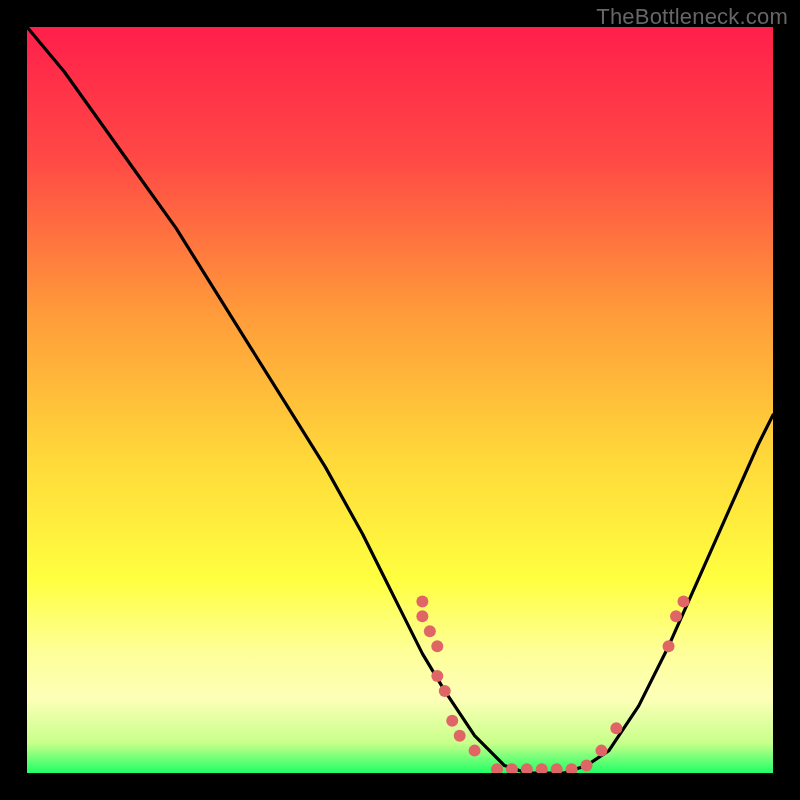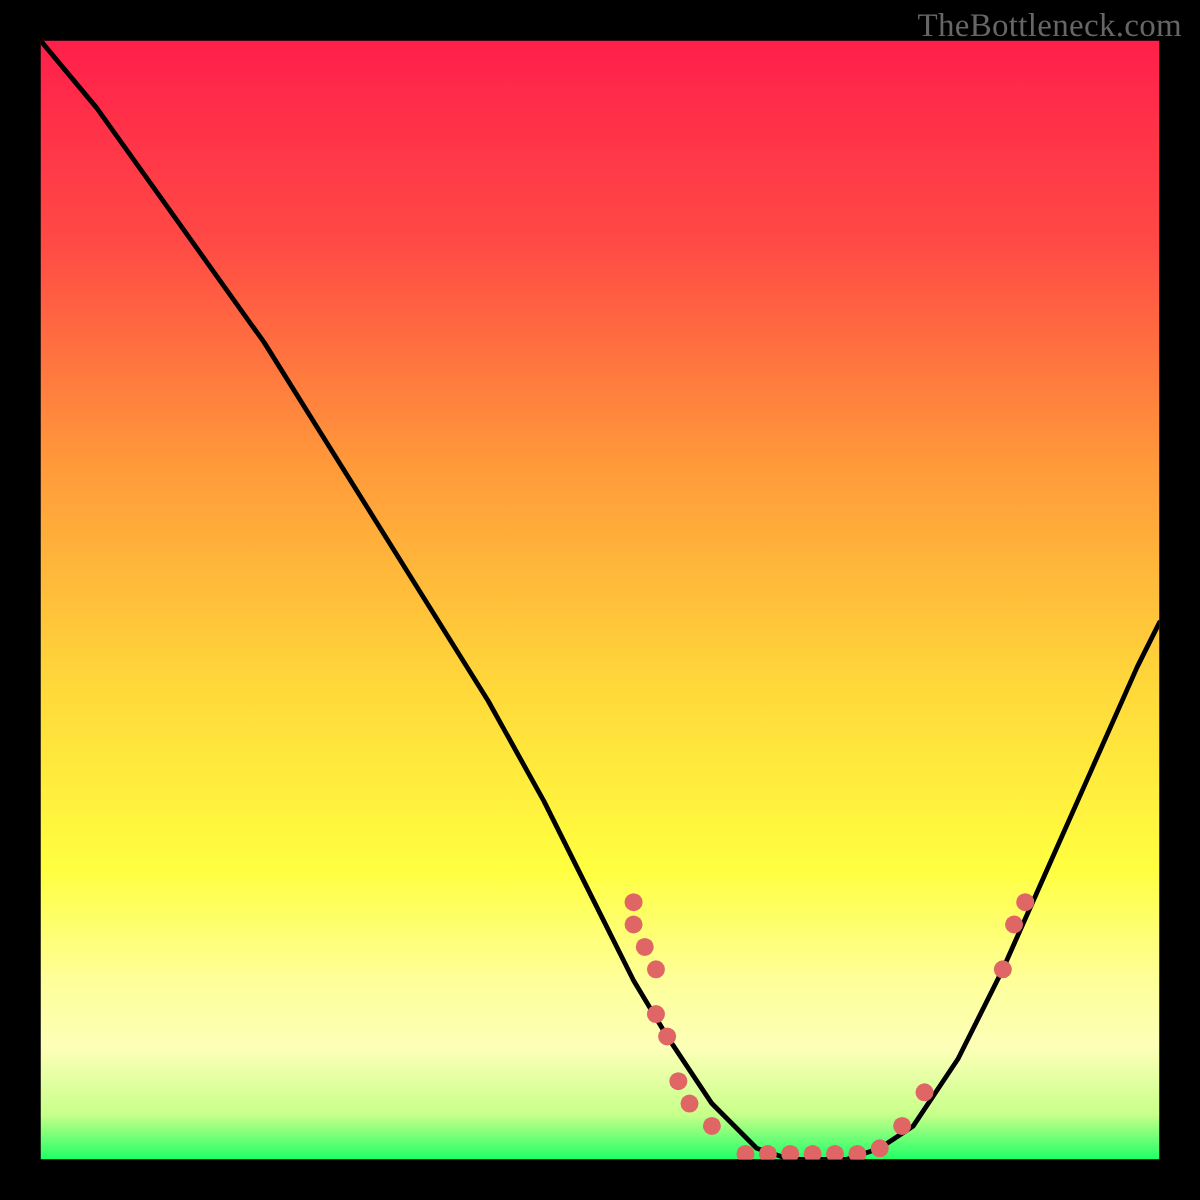--- a/index.html
+++ b/index.html
@@ -17,21 +17,20 @@
     height: 800px;
   }
   .attribution {
     position: absolute;
     top: 4px;
     right: 12px;
     color: #666666;
     font-size: 22px;
     font-weight: 500;
     letter-spacing: 0.2px;
-    font-family: Liberation Serif, serif;
   }
   .plot-area {
     position: absolute;
     left: 27px;
     top: 27px;
     width: 746px;
     height: 746px;
   }
   svg {
     display: block;

